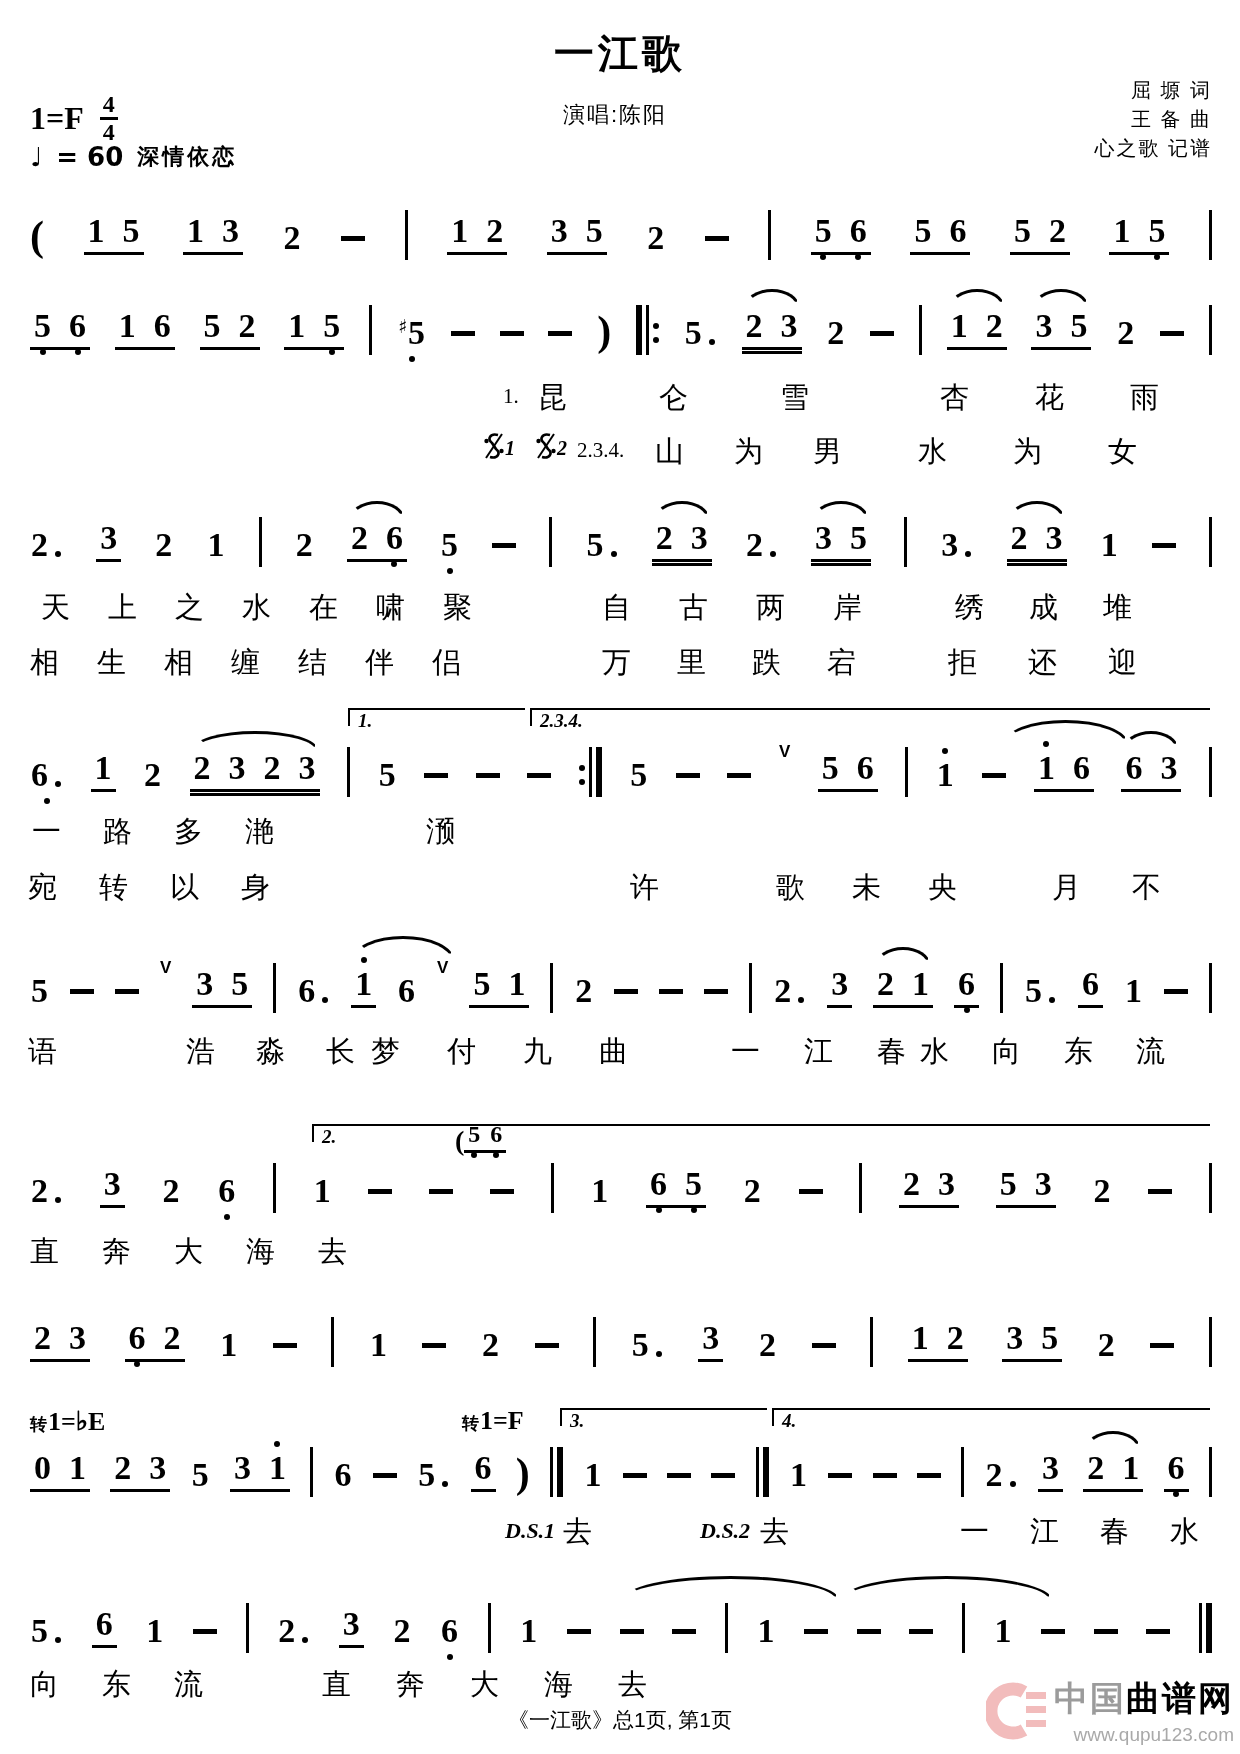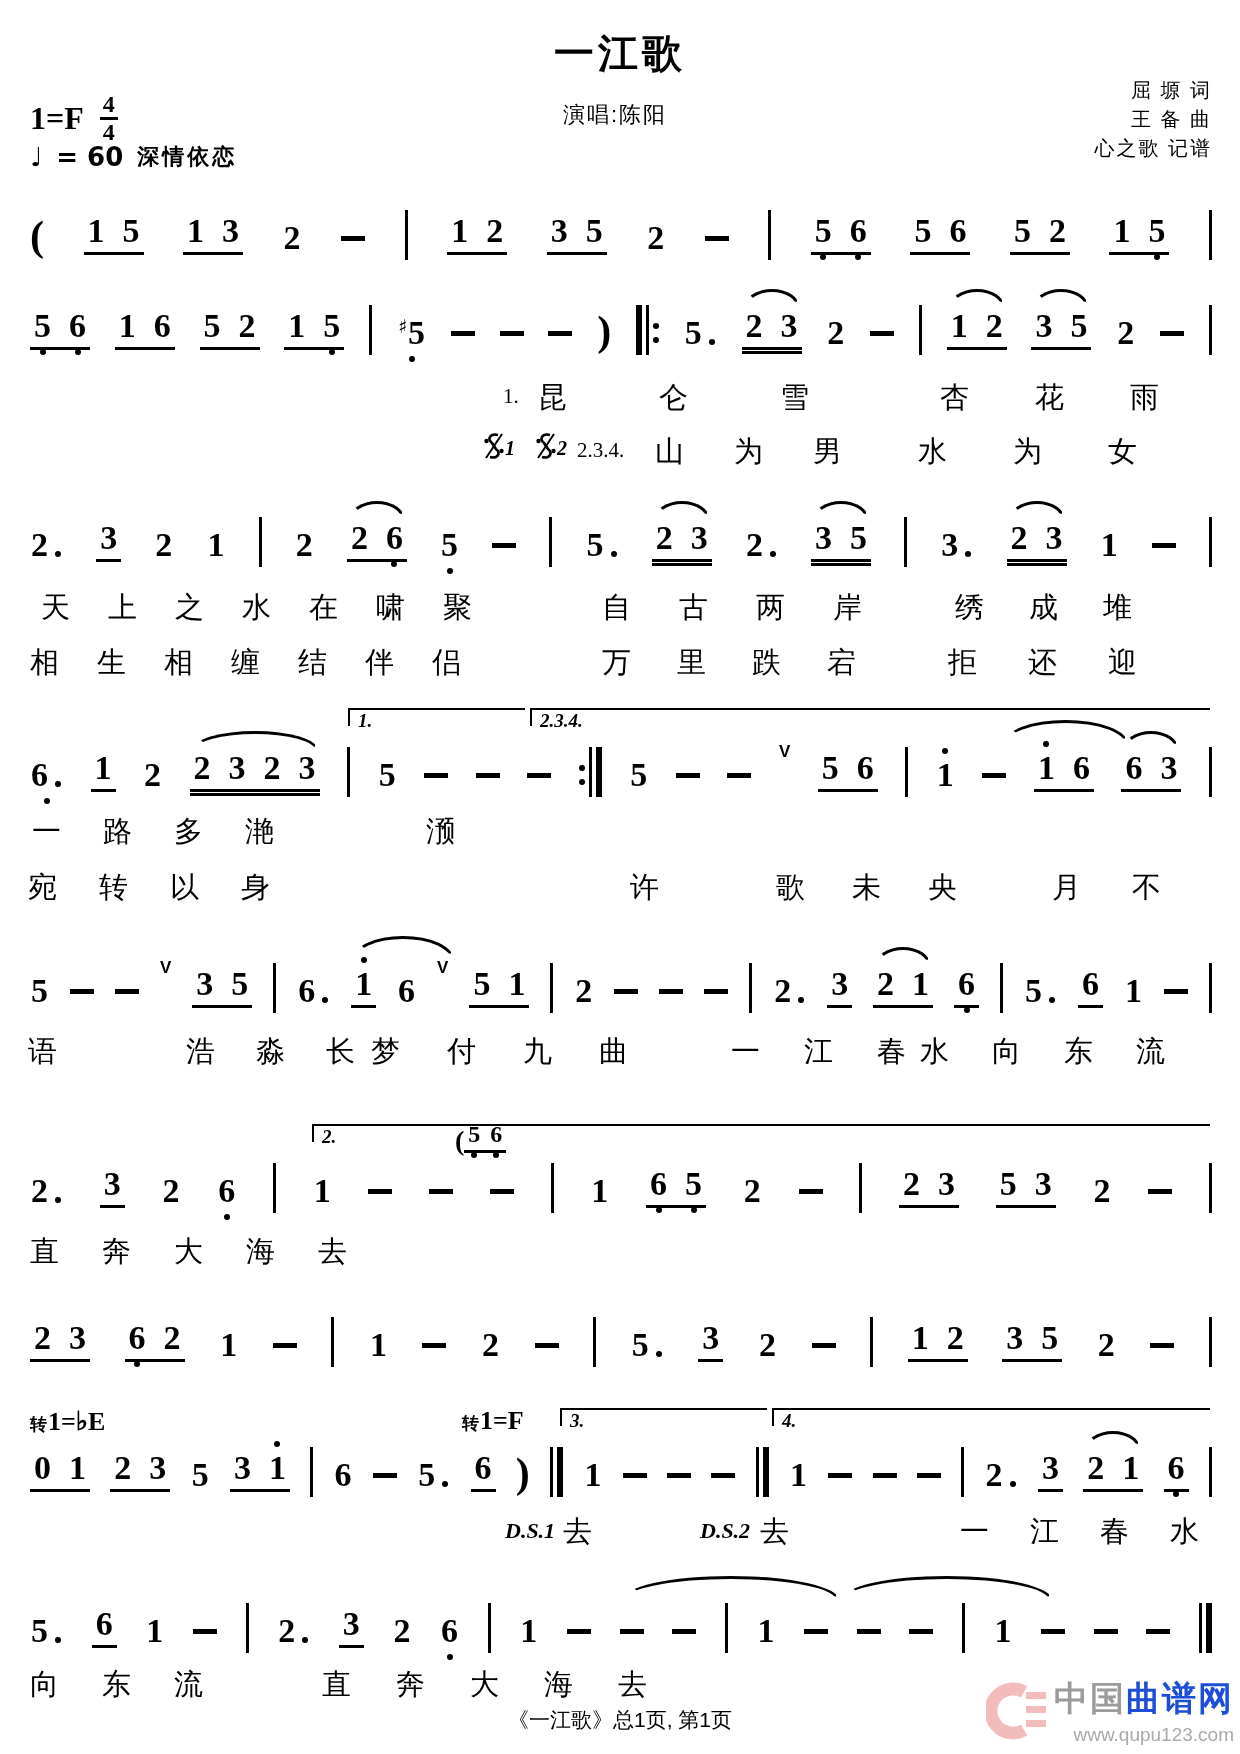--- a/index.html
+++ b/index.html
@@ -887,17 +887,17 @@
   <div class="wm">
     <span>
       <svg width="62" height="64" viewBox="0 0 62 64">
         <path d="M38 14 A 22 22 0 1 0 38 52" fill="none" stroke="#f2bcbc" stroke-width="13"></path>
         <rect x="40" y="14" width="20" height="7" fill="#f2bcbc"></rect>
         <rect x="40" y="28" width="20" height="7" fill="#f2bcbc"></rect>
         <rect x="40" y="42" width="20" height="7" fill="#f2bcbc"></rect>
       </svg>
     </span>
     <span class="wm-text">
-      <span class="wm-cn"><span id="wm-gray" style="color:#9b9b9b;">中国</span><span id="wm-pink" style="color:#1d4ed8;">曲谱网</span></span>
+      <span class="wm-cn"><span id="wm-gray" style="color:#9b9b9b;">中国</span><span id="wm-pink" style="color:#000000;">曲谱网</span></span>
       <span class="wm-url" id="wm-url">www.qupu123.com</span>
     </span>
   </div>
 </div>
 
 </body></html>

